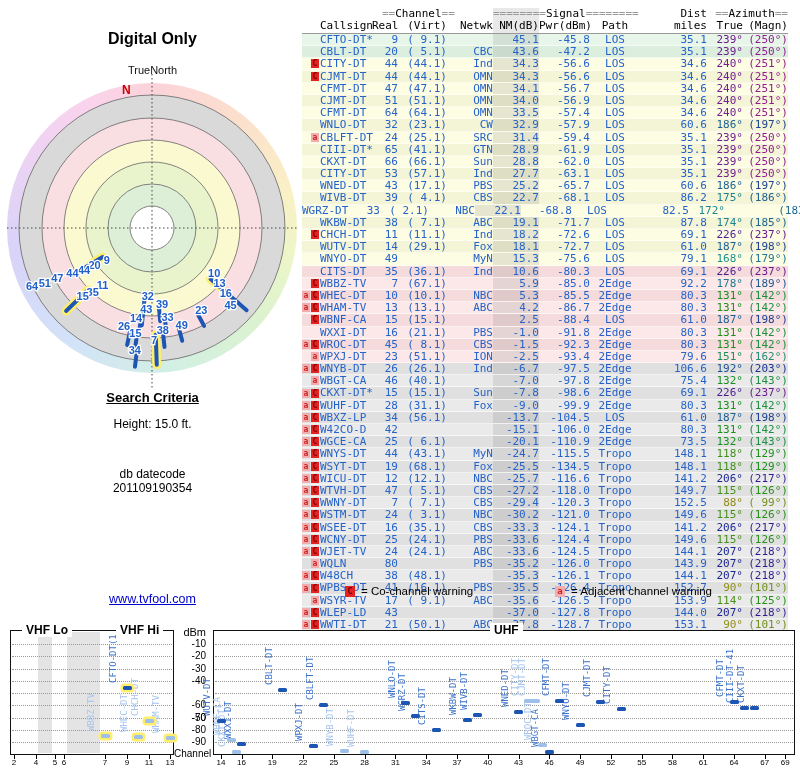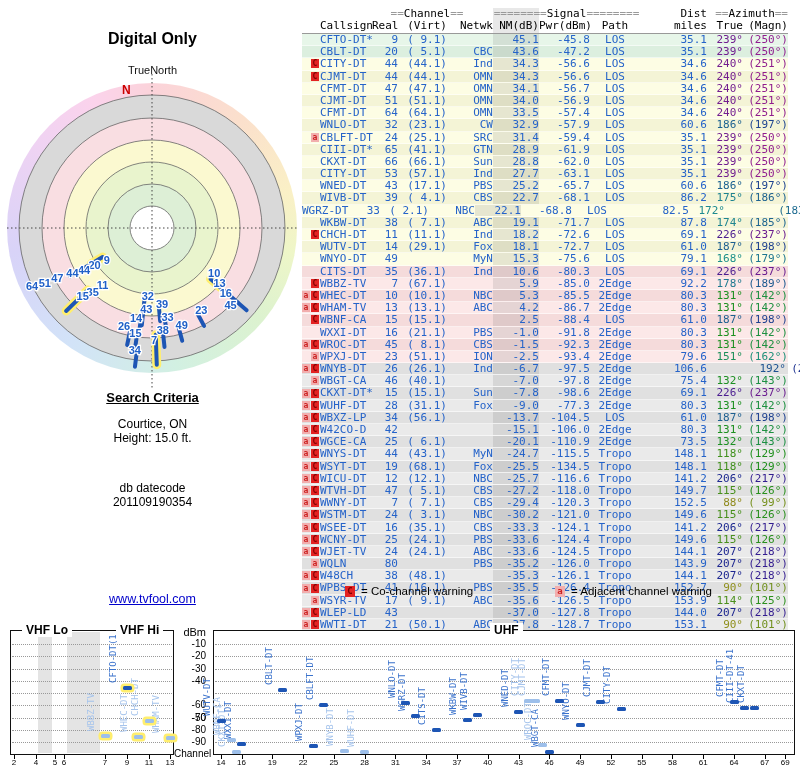--- a/index.html
+++ b/index.html
@@ -19,21 +19,21 @@
   .search{position:absolute;left:0;top:390px;width:305px;text-align:center;color:#000;}
   .s-title{font-weight:bold;font-size:13px;text-decoration:underline;margin-bottom:12px;}
   .s-line{font-size:12px;line-height:14px;}
   .s-gap{height:36px;}
   .link-wrap{position:absolute;left:0;top:589px;width:305px;text-align:center;}
   .link-wrap a{color:#0000cc;font-size:12.5px;text-decoration:underline;cursor:pointer;}
   
   #tbl{position:absolute;left:302px;top:8px;width:486px;
        font-family:"DejaVu Sans Mono",monospace;font-size:11px;line-height:11.2px;
        color:#2563c9;}
-  .h-abs{position:absolute;top:0;height:11px;color:#000;text-align:center;white-space:pre;}
+  .h-abs{position:absolute;top:0;height:11px;color:#000;white-space:pre;}
   .gray{color:#9a9a9a;}
   .hrow2{position:absolute;top:12px;left:0;display:flex;color:#000;}
   .hrow2 span,.trow span{white-space:pre;flex:none;display:block;text-align:right;}
   #rows{position:absolute;top:25px;left:0;width:486px;border-top:1px solid #999;}
   .trow{display:flex;height:11.2px;align-items:center;
         border-bottom:1px solid rgba(255,255,255,.55);}
   .c0{width:18px;display:flex;justify-content:flex-end;}
   .c1{width:64px;text-align:left!important;}
   .c2{width:14px;}.c3{width:49px;}.c4{width:46px;}
   .c5{width:46px;background:rgba(90,90,90,.14);}
@@ -133,21 +133,20 @@
       <text x="153.94856117872268" y="283.6329951642111" fill="#2060c8" font-size="11" font-weight="bold" text-anchor="middle" font-family="&quot;Liberation Sans&quot;,sans-serif" stroke="#ffffff" stroke-width="2.5" paint-order="stroke">7</text>
       <text x="201.28914376889222" y="254.03091067719214" fill="#2060c8" font-size="11" font-weight="bold" text-anchor="middle" font-family="&quot;Liberation Sans&quot;,sans-serif" stroke="#ffffff" stroke-width="2.5" paint-order="stroke">23</text>
       <text x="214.1729560177147" y="217.17129663867655" fill="#2060c8" font-size="11" font-weight="bold" text-anchor="middle" font-family="&quot;Liberation Sans&quot;,sans-serif" stroke="#ffffff" stroke-width="2.5" paint-order="stroke">10</text>
       <text x="219.61169864675648" y="226.75087402133585" fill="#2060c8" font-size="11" font-weight="bold" text-anchor="middle" font-family="&quot;Liberation Sans&quot;,sans-serif" stroke="#ffffff" stroke-width="2.5" paint-order="stroke">13</text>
       <text x="225.8470340697956" y="237.33433675407173" fill="#2060c8" font-size="11" font-weight="bold" text-anchor="middle" font-family="&quot;Liberation Sans&quot;,sans-serif" stroke="#ffffff" stroke-width="2.5" paint-order="stroke">16</text>
       <text x="230.60019949679082" y="249.24020092584357" fill="#2060c8" font-size="11" font-weight="bold" text-anchor="middle" font-family="&quot;Liberation Sans&quot;,sans-serif" stroke="#ffffff" stroke-width="2.5" paint-order="stroke">45</text>
     </svg>
 
   <div class="search">
     <div class="s-title">Search Criteria</div>
-    <div class="s-line">Courtice, ON</div>
     <div class="s-line">Height: 15.0 ft.</div>
     <div class="s-gap"></div>
     <div class="s-line">db datecode</div>
     <div class="s-line">201109190354</div>
   </div>
   <div class="link-wrap">
     <a href="#">www.tvfool.com</a>
   </div>
 
   <div id="tbl">
@@ -550,21 +549,21 @@
             <i class="wc">C</i>
           </div>
           <span class="c1">WNYB-DT</span>
           <span class="c2">26</span>
           <span class="c3">(26.1)</span>
           <span class="c4">Ind</span>
           <span class="c5">-6.7</span>
           <span class="c6">-97.5</span>
           <span class="c7">2Edge</span>
           <span class="c8">106.6</span>
-          <span class="c9" style="color: rgb(29, 81, 144); padding-left: 43px;">192°</span>
+          <span class="c9" style="color: rgb(29, 81, 144);">192°</span>
           <span class="c10" style="color: rgb(29, 50, 144);">(203°)</span>
         </div>
         <div class="trow" style="background: rgb(234, 234, 234);">
           <div class="c0">
             <i class="wa">a</i>
           </div>
           <span class="c1">WBGT-CA</span>
           <span class="c2">46</span>
           <span class="c3">(40.1)</span>
           <span class="c4"></span>
@@ -594,21 +593,21 @@
         <div class="trow" style="background: rgb(234, 234, 234);">
           <div class="c0">
             <i class="wa">a</i>
             <i class="wc">C</i>
           </div>
           <span class="c1">WUHF-DT</span>
           <span class="c2">28</span>
           <span class="c3">(31.1)</span>
           <span class="c4">Fox</span>
           <span class="c5">-9.0</span>
-          <span class="c6">-77.3</span>
+          <span class="c6">-99.9</span>
           <span class="c7">2Edge</span>
           <span class="c8">80.3</span>
           <span class="c9" style="color: rgb(29, 144, 32);">131°</span>
           <span class="c10" style="color: rgb(29, 144, 64);">(142°)</span>
         </div>
         <div class="trow" style="background: rgb(224, 224, 224);">
           <div class="c0">
             <i class="wa">a</i>
             <i class="wc">C</i>
           </div>

